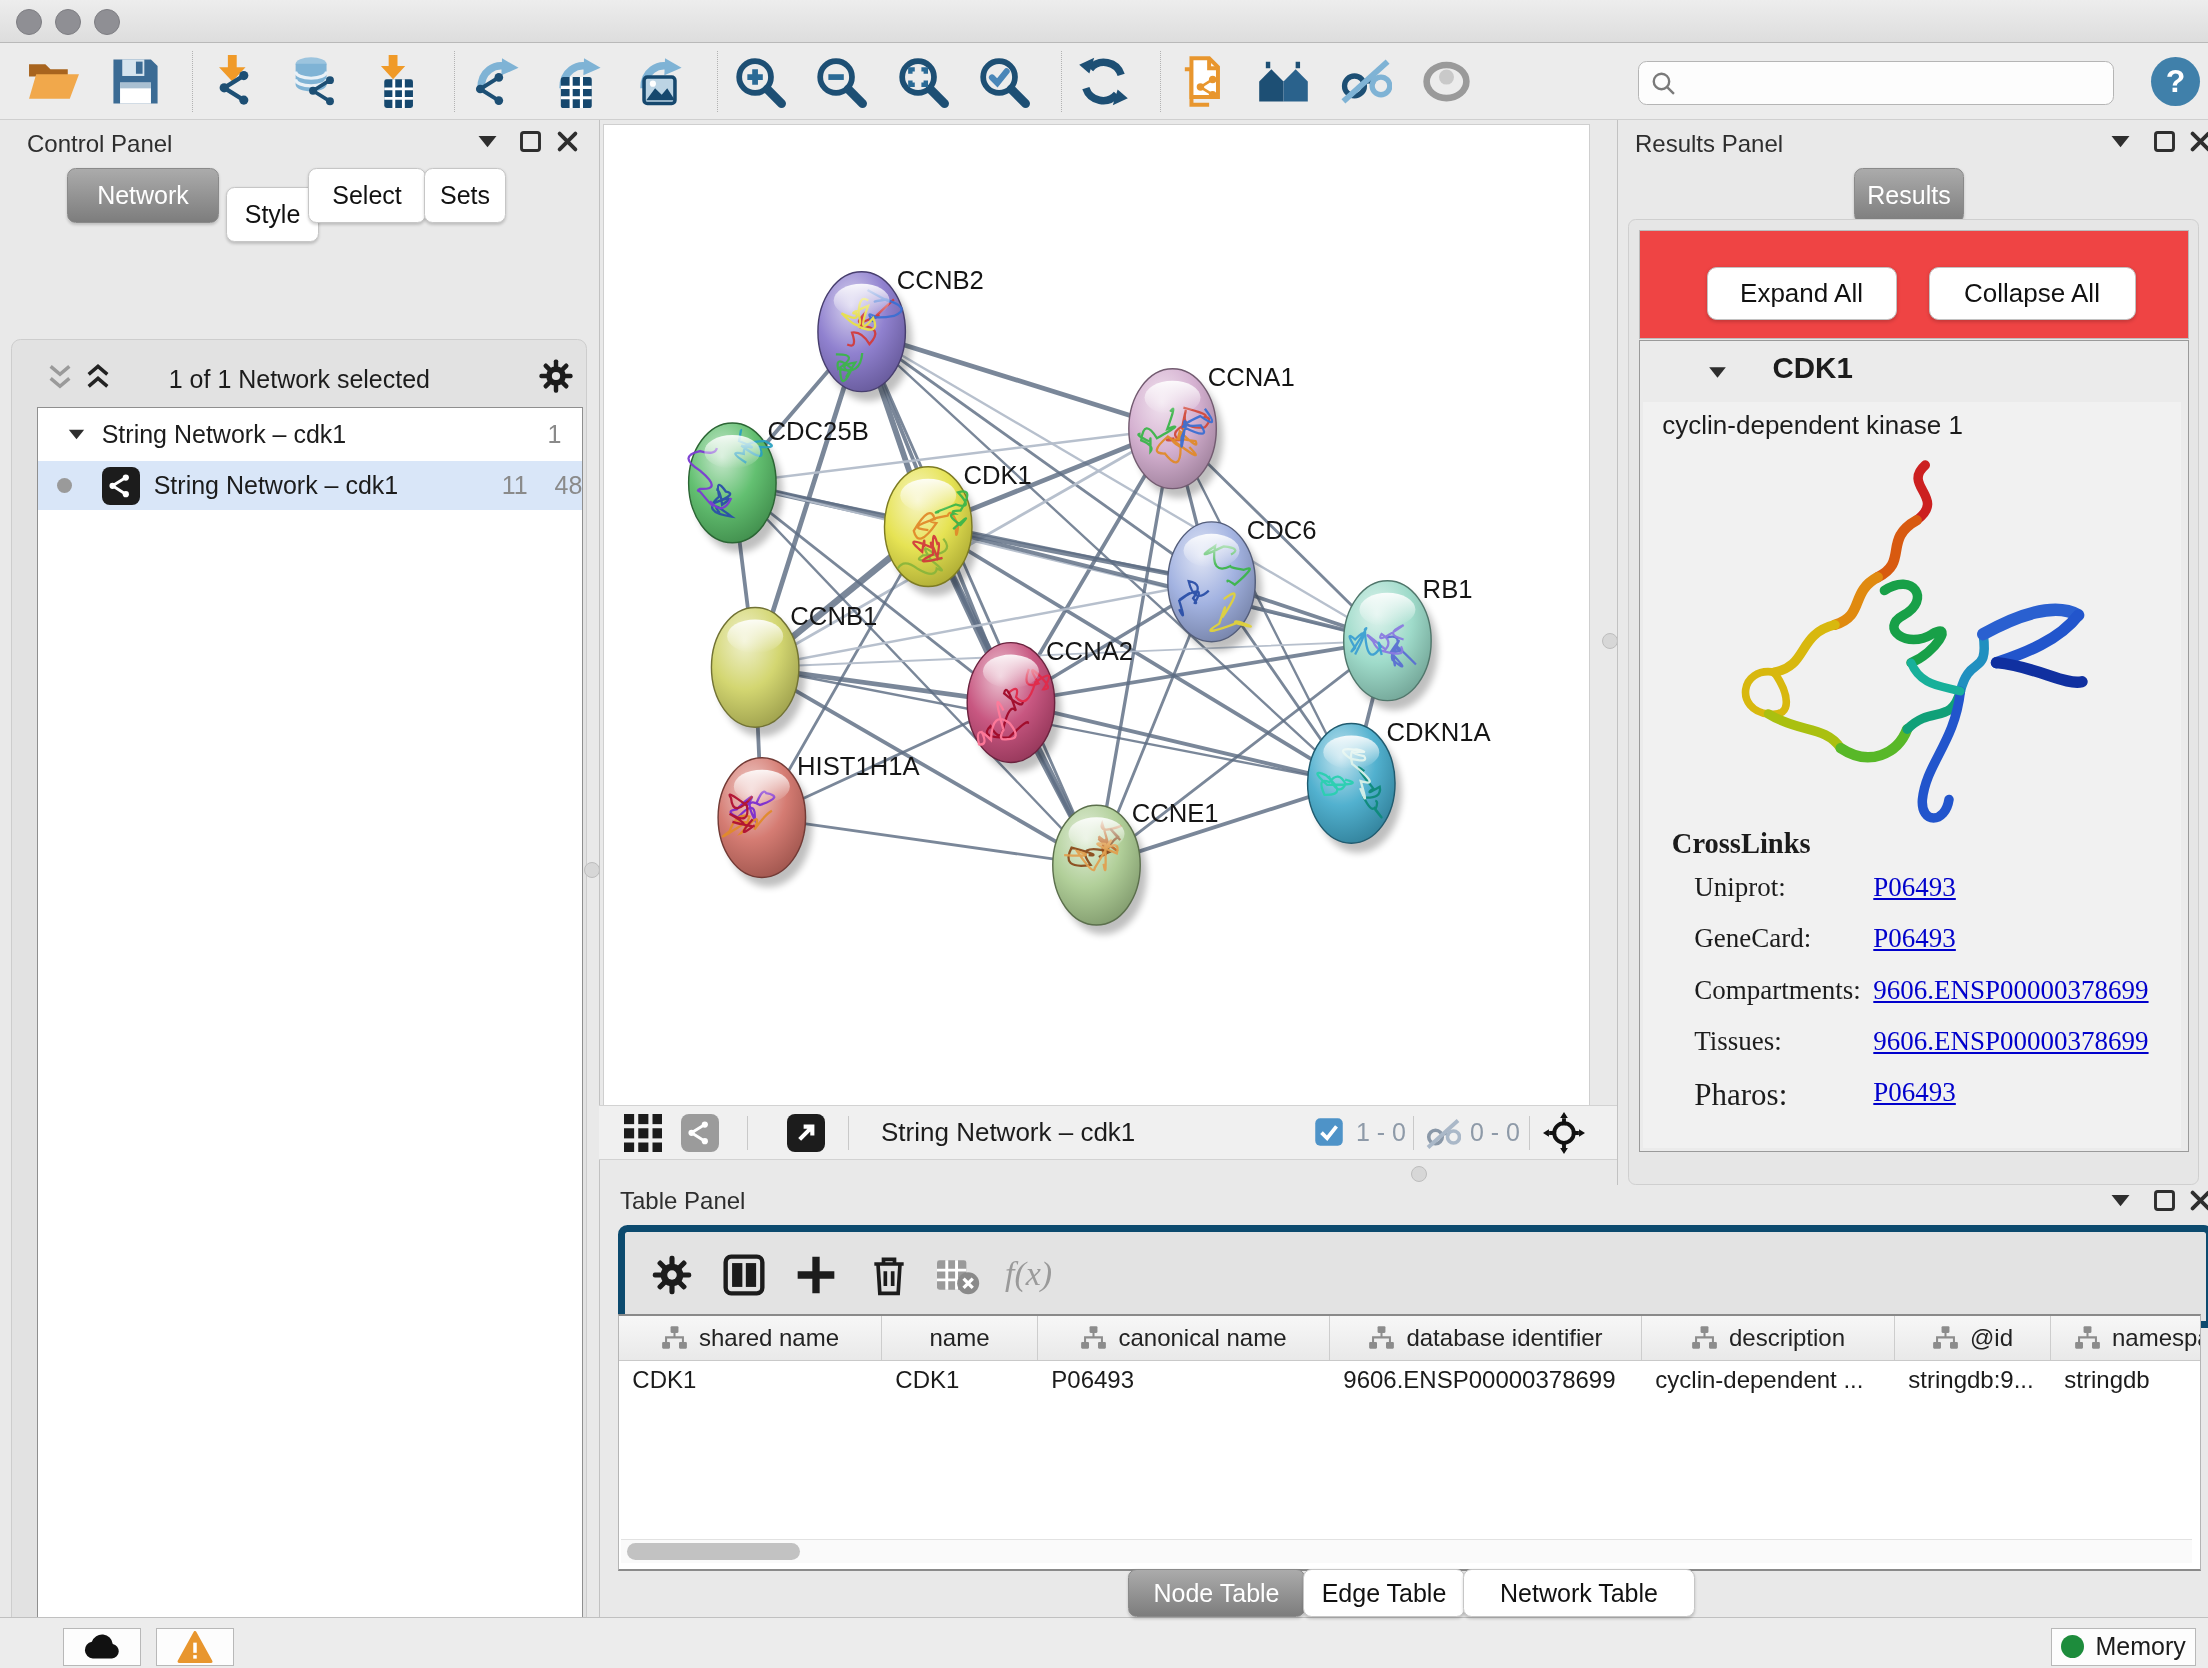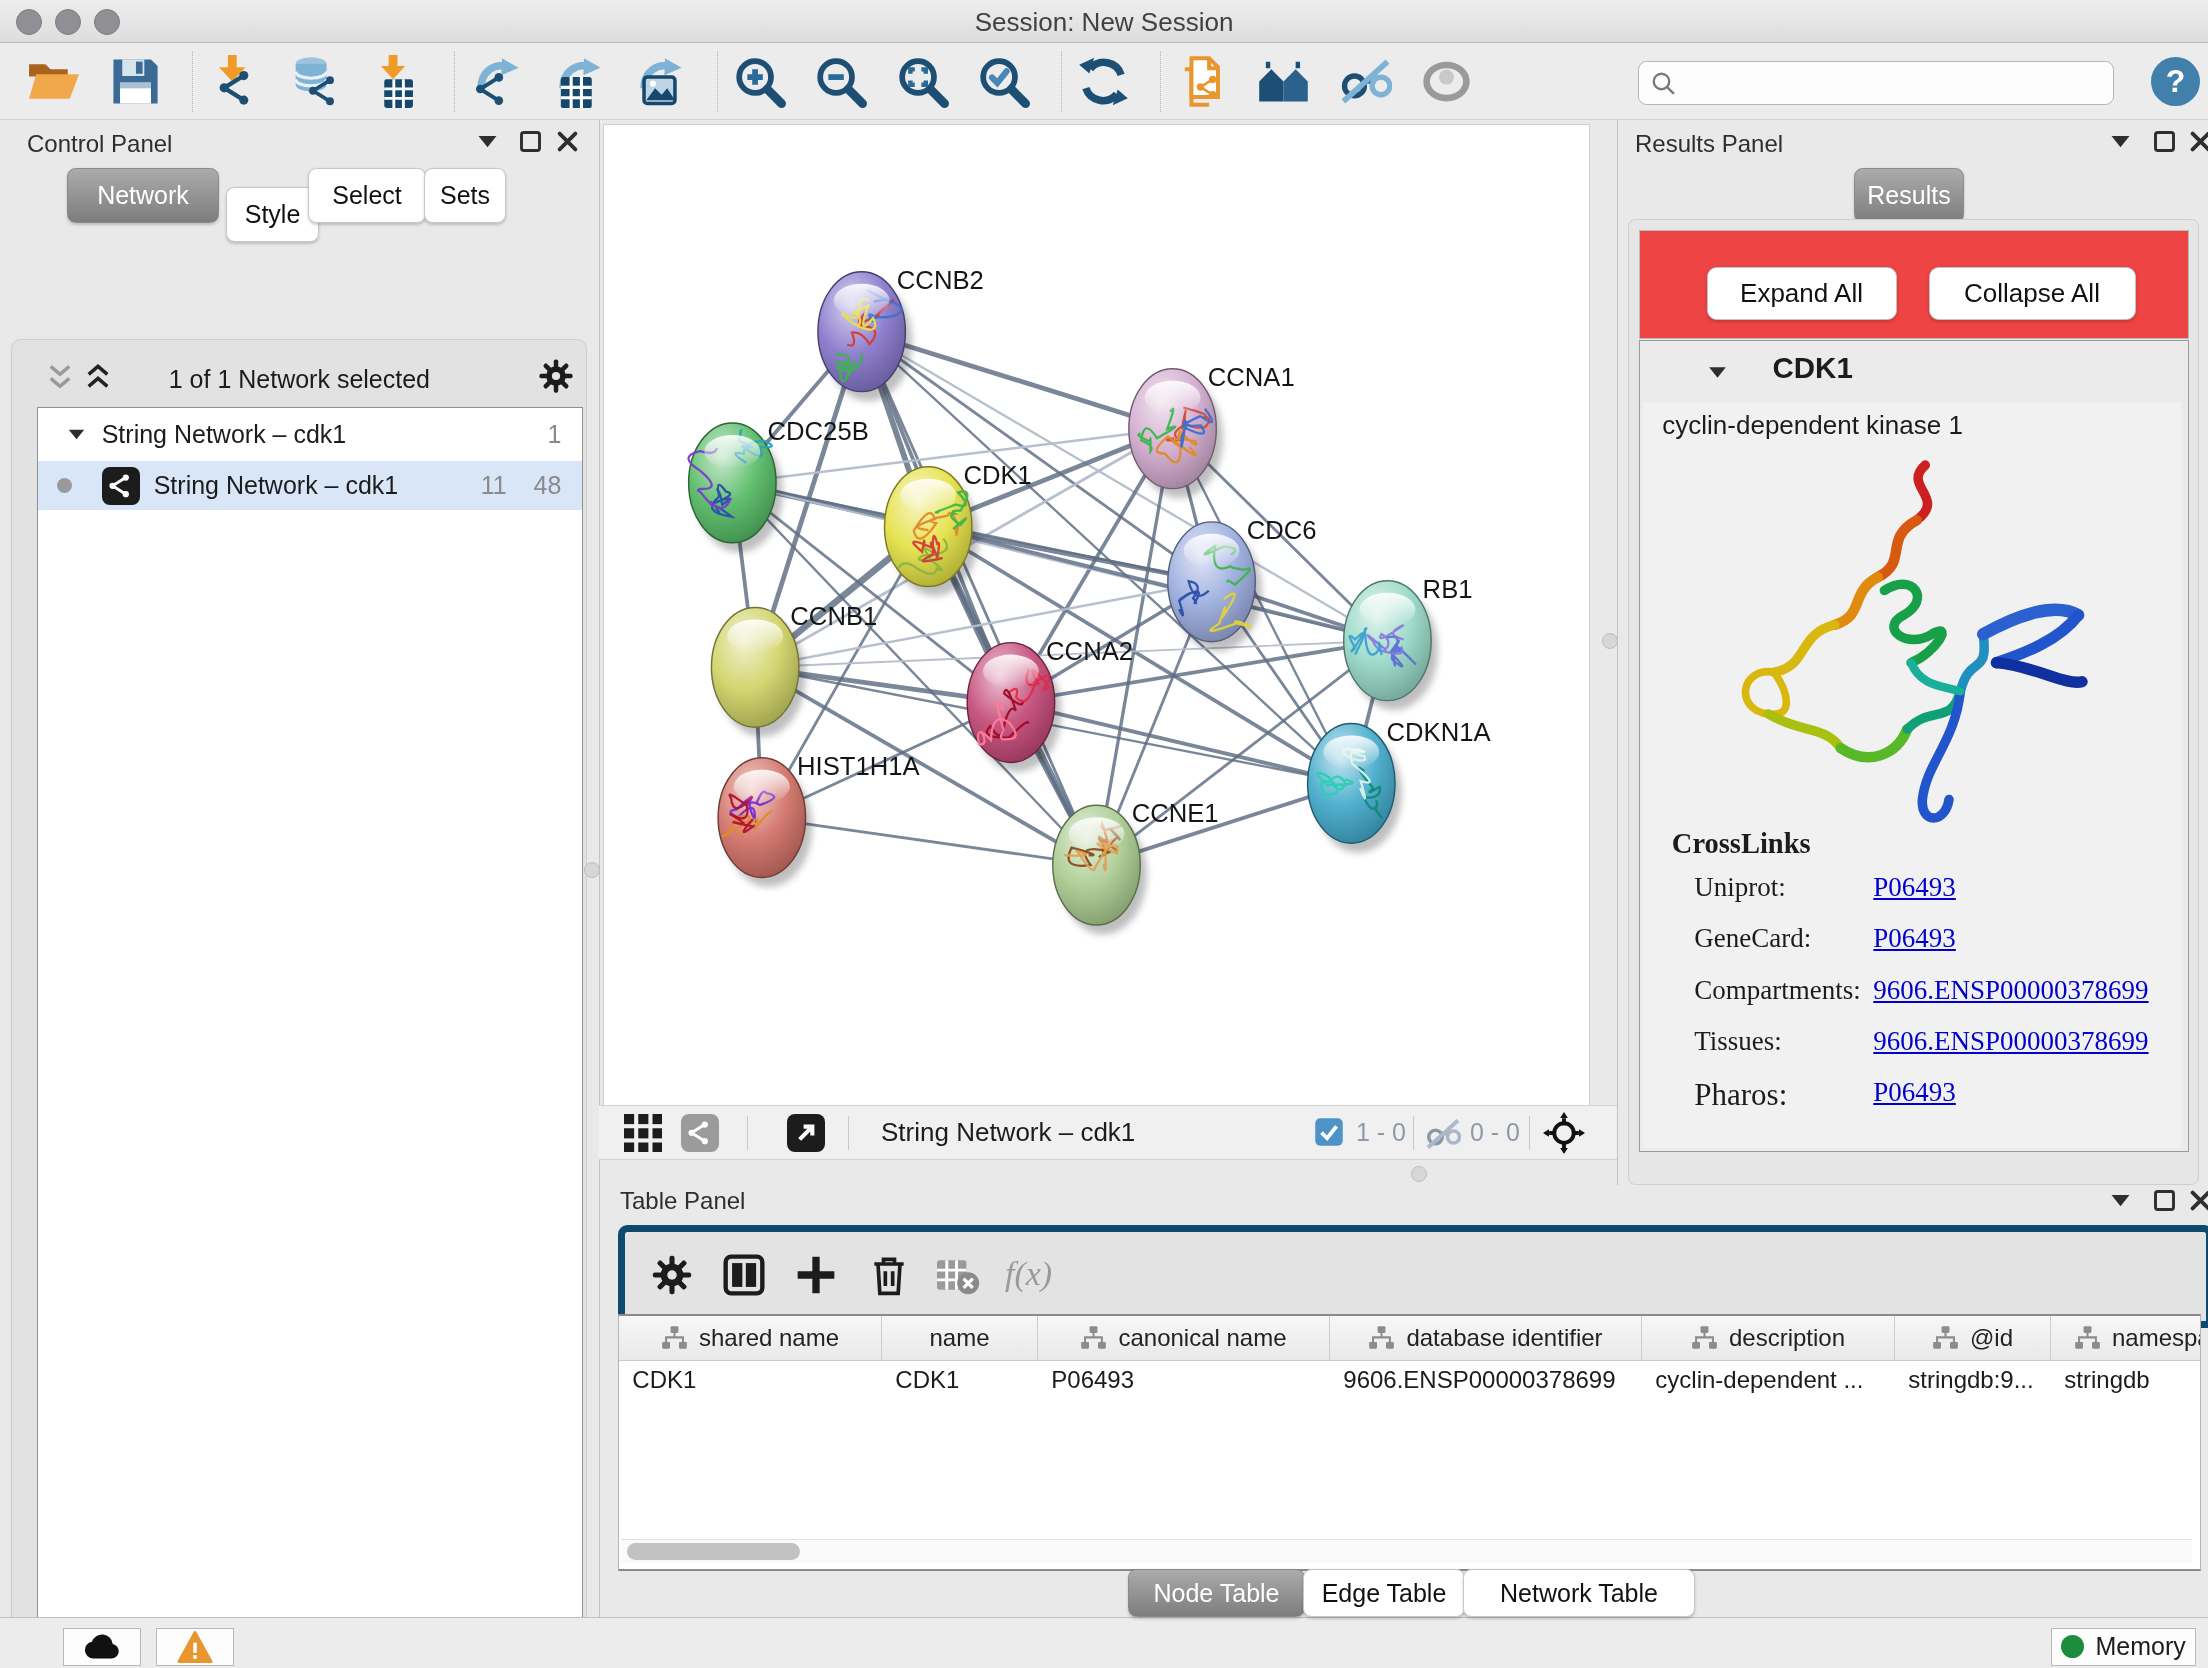--- a/index.html
+++ b/index.html
@@ -72,21 +72,20 @@
   .sbtn{position:absolute;top:9.5px;width:76px;height:36px;background:#fdfdfd;border:1.9px solid #b8b8b8;
         display:flex;align-items:center;justify-content:center}
 </style>
 </head>
 <body>
 
 <div class="abs titlebar">
   <span class="tl" style="left:16px"></span>
   <span class="tl" style="left:55px"></span>
   <span class="tl" style="left:94px"></span>
-  <div class="wtitle">Session: New Session</div>
 </div>
 
 <div class="abs toolbar" id="main-toolbar">
     <span class="tbtn ic">
       <svg viewBox="0 0 26 23">
         <path d="M1 3h8l2.5 2.5H20V9H1z" fill="#a8641e"></path>
         <path d="M1 20 4.5 8h21L21 20z" fill="#f1a84b"></path>
       </svg>
     </span>
     <span class="tbtn ic">
@@ -312,21 +311,21 @@
               <g transform="translate(3.5,3.5) scale(0.7)">
                 <circle cx="4.5" cy="12" r="2.8" fill="#fff"></circle>
                 <circle cx="16.5" cy="4.5" r="2.8" fill="#fff"></circle>
                 <circle cx="16.5" cy="19.5" r="2.8" fill="#fff"></circle>
                 <path d="M4.5 12 16.5 4.5M4.5 12l12 7.5" stroke="#fff" stroke-width="2.6" fill="none"></path>
               </g>
             </svg>
           </span>
         <span style="margin-left:13.3px">String Network – cdk1</span>
         <span class="cnt" style="margin-left:auto">11</span>
-        <span class="cnt" style="margin-left:27px;margin-right:21px">48</span>
+        <span class="cnt" style="margin-left:27px;">48</span>
       </div>
     </div>
   </div>
 </div>
 
 <div class="abs netcanvas" id="net-canvas"><svg width="985" height="982" viewBox="0 0 1036 1032">
       <defs>
         <filter id="nsh" x="-60%" y="-60%" width="220%" height="220%">
           <feGaussianBlur stdDeviation="4"></feGaussianBlur>
         </filter>

